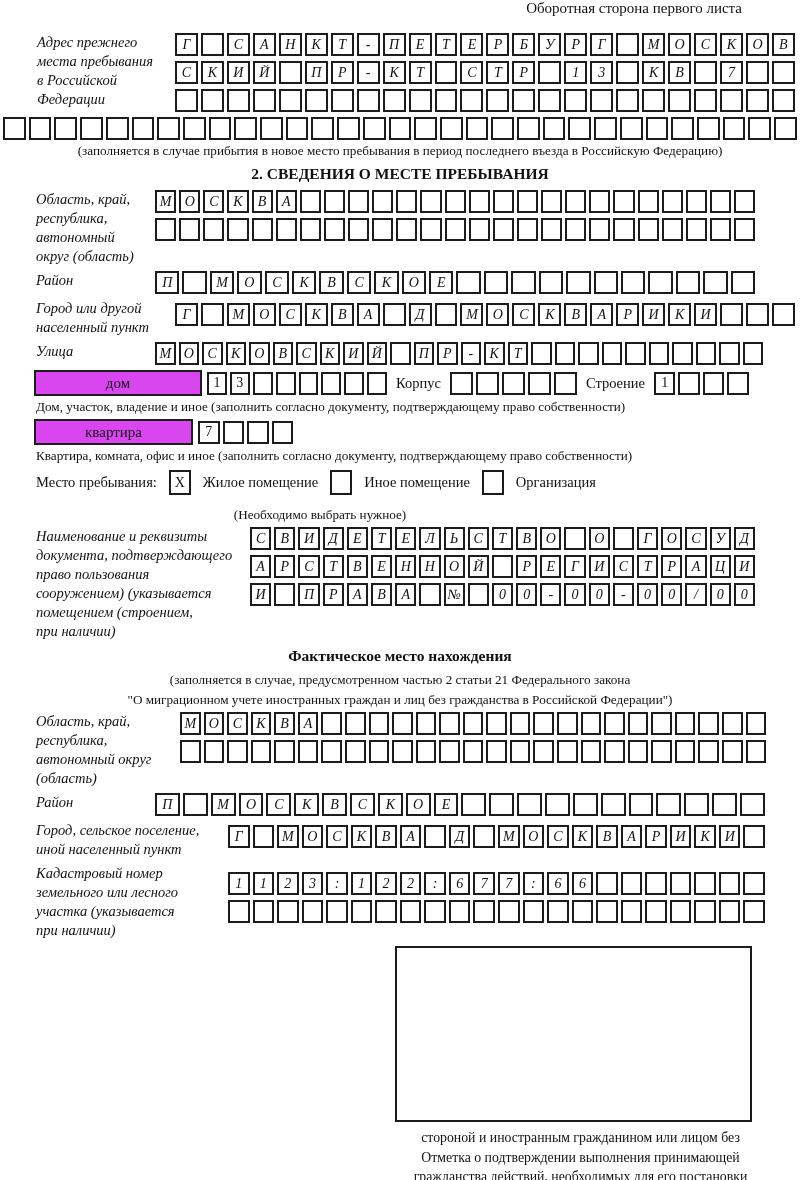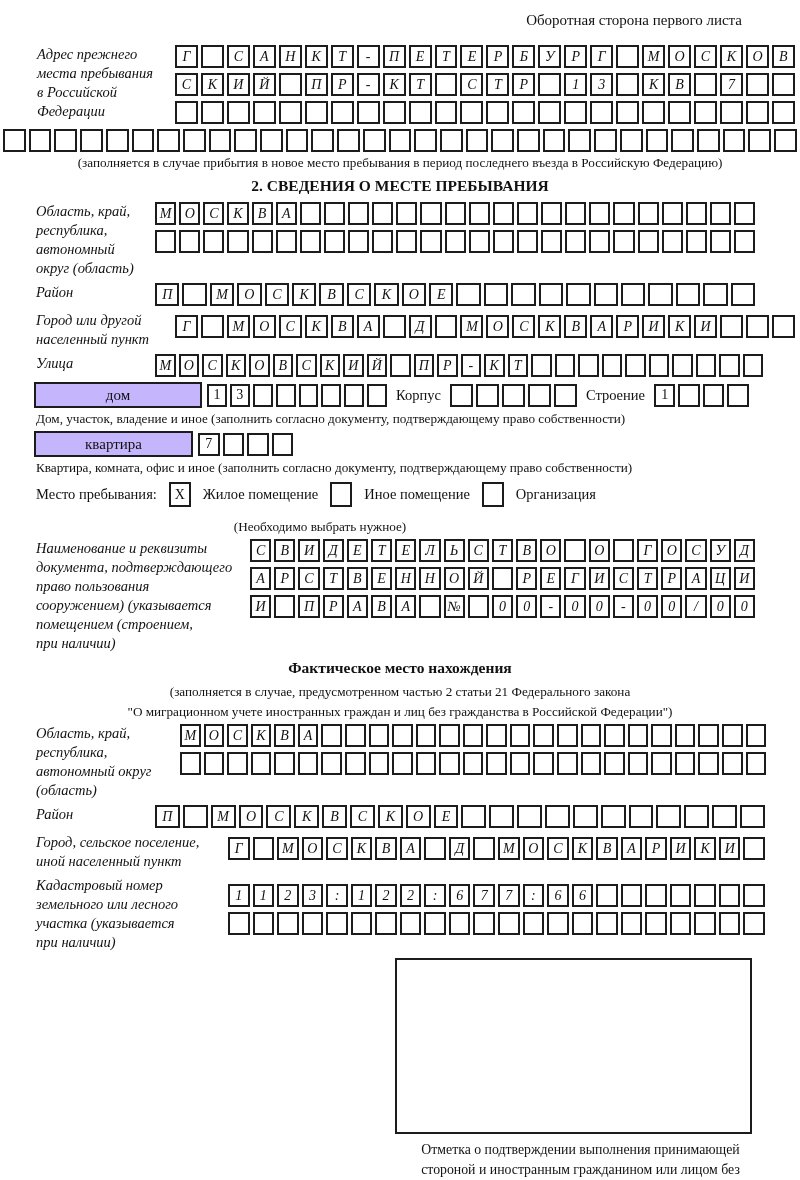--- a/index.html
+++ b/index.html
@@ -1,19 +1,19 @@
 <!DOCTYPE html>
 <html><head>
 <meta charset="utf-8">
 <style>
   html,body{margin:0;padding:0;background:#fff;}
   .page{
     width:800px;height:1180px;margin:0 auto;background:#fff;
     font-family:"Liberation Serif","DejaVu Serif",serif;
-    color:#111;box-sizing:border-box;padding-top:12px;overflow:hidden;border-radius:30px;
+    color:#111;box-sizing:border-box;overflow:hidden;border-radius:30px;
   }
   .corner{font-size:15px;text-align:right;padding-right:58px;margin-bottom:16px;}
 
   .flexrow{display:flex;align-items:flex-start;font-style:italic;}
   .lab{font-size:14.5px;line-height:19px;}
   .lab div{white-space:nowrap;}
 
   .cells{display:flex;gap:3px;}
   .cellstack{display:flex;flex-direction:column;gap:5px;}
   .cell{
@@ -34,21 +34,21 @@
 
   .note{font-size:13.2px;text-align:center;margin:3px 0 4px;}
   .sec-title{font-size:15.5px;font-weight:bold;text-align:center;margin:6px 0 7px;}
   .caption{font-size:13.2px;margin:3px 0 4px 36px;}
   .mb{margin-bottom:5px;}
   .fullrow{margin-left:3px;margin-top:5px;}
 
   .house-row{display:flex;align-items:center;margin:2px 0 0 34px;}
   .widebox{
     border:2px solid #1c1c1c;height:26px;box-sizing:border-box;
-    display:flex;align-items:center;justify-content:center;font-size:15px;background:#c4b5fd;
+    display:flex;align-items:center;justify-content:center;font-size:15px;background:#d946ef;
   }
   .wb-dom{width:168px;margin-right:5px;}
   .wb-kv{width:159px;margin-right:5px;}
   .inlab{font-size:14.5px;margin:0 9px;white-space:nowrap;}
 
   .stay-row{display:flex;align-items:center;margin:6px 0 12px 36px;font-size:14.5px;}
   .checkbox{
     width:22px;height:25px;border:2px solid #1c1c1c;box-sizing:border-box;
     display:flex;align-items:center;justify-content:center;font-size:14px;margin:0 12px;background:#fff;
   }
@@ -667,19 +667,19 @@
           <span class="cell"></span>
           <span class="cell"></span>
           <span class="cell"></span>
           <span class="cell"></span>
         </div>
     </div>
   </div>
 
   <div class="confirm-box"></div>
   <div class="confirm-caption">
+    <div>стороной и иностранным гражданином или лицом без</div>
     <div>Отметка о подтверждении выполнения принимающей</div>
-    <div>стороной и иностранным гражданином или лицом без</div>
     <div>гражданства действий, необходимых для его постановки</div>
 
   </div>
 
 </div>
 
 </body></html>

